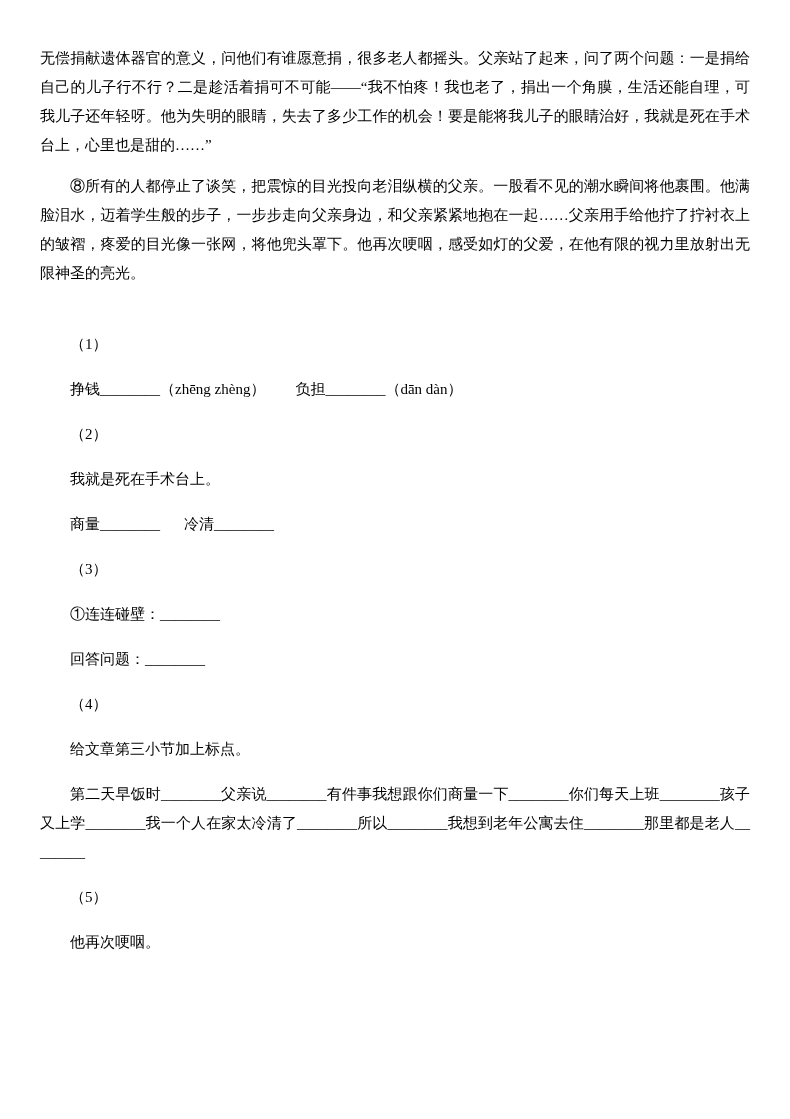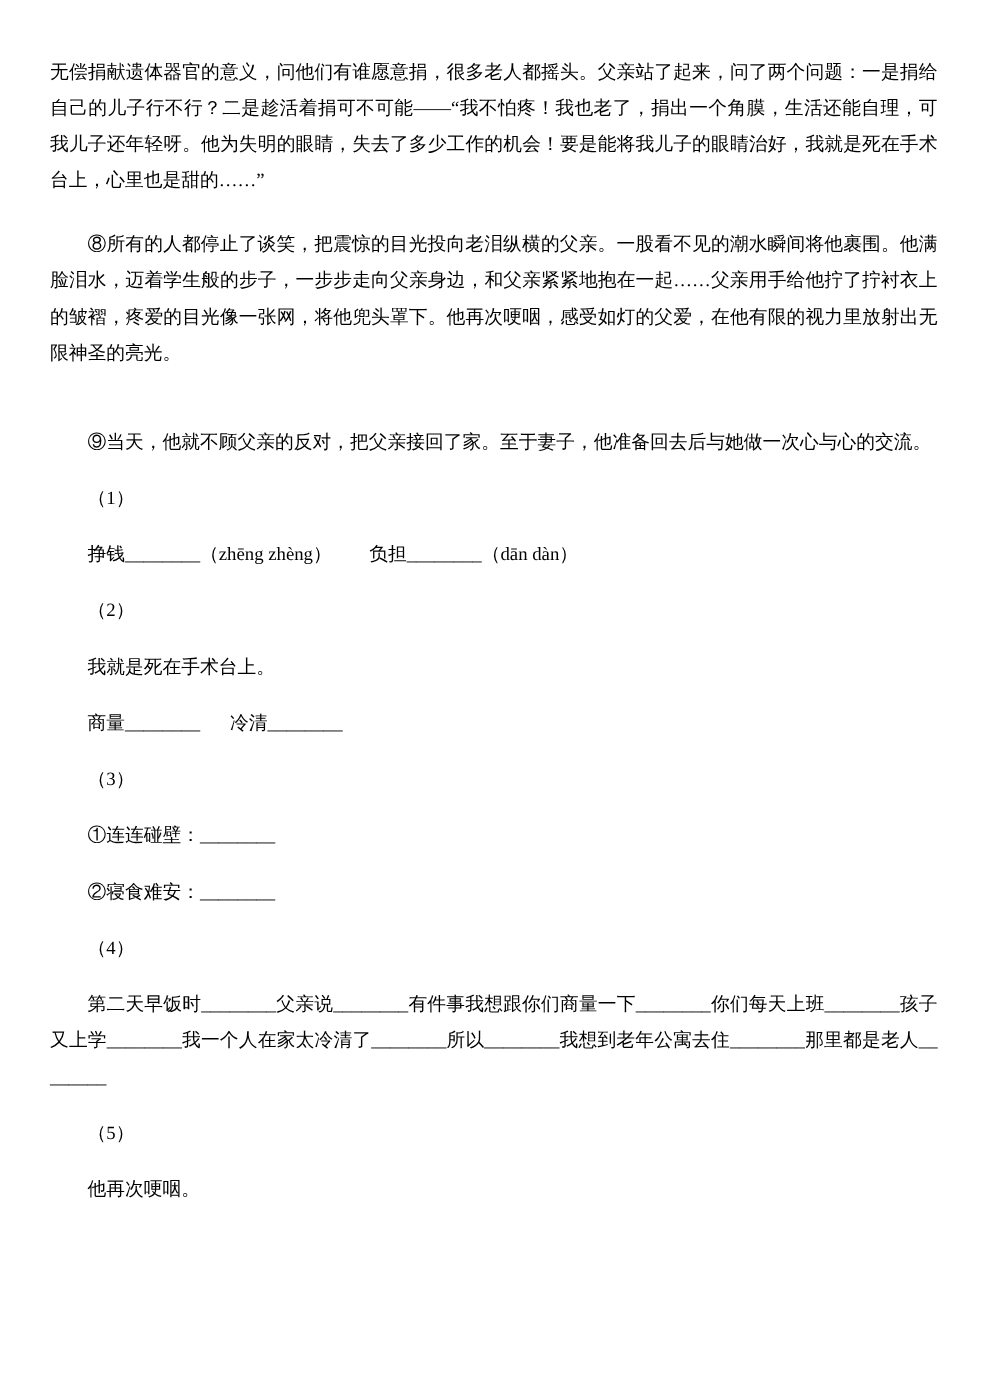--- a/index.html
+++ b/index.html
@@ -19,37 +19,36 @@
     background: #ffffff;
   }
   .para {
     font-size: 15px;
     line-height: 29px;
     margin: 0 0 16px 0;
     word-break: break-all;
   }
   .justify { text-align: justify; }
   .indent { text-indent: 2em; }
-  .after-p1 { margin-bottom: 22px; font-family: Liberation Serif, serif; }
+  .after-p1 { margin-bottom: 12px; font-family: Liberation Serif, serif; }
   .after-p2 { margin-bottom: 42px; font-family: Liberation Serif, serif; }
   .pinyin { }
   .gap { display: inline-block; width: 2em; }
   .gap-sm { display: inline-block; width: 1.6em; }
   .blank { letter-spacing: 0; }
 </style>
 </head>
 <body>
 
 <main class="page">
 
   <p class="para justify after-p1">无偿捐献遗体器官的意义，问他们有谁愿意捐，很多老人都摇头。父亲站了起来，问了两个问题：一是捐给自己的儿子行不行？二是趁活着捐可不可能——“我不怕疼！我也老了，捐出一个角膜，生活还能自理，可我儿子还年轻呀。他为失明的眼睛，失去了多少工作的机会！要是能将我儿子的眼睛治好，我就是死在手术台上，心里也是甜的……”</p>
 
   <p class="para justify indent after-p2">⑧所有的人都停止了谈笑，把震惊的目光投向老泪纵横的父亲。一股看不见的潮水瞬间将他裹围。他满脸泪水，迈着学生般的步子，一步步走向父亲身边，和父亲紧紧地抱在一起……父亲用手给他拧了拧衬衣上的皱褶，疼爱的目光像一张网，将他兜头罩下。他再次哽咽，感受如灯的父爱，在他有限的视力里放射出无限神圣的亮光。</p>
 
-  <p class="para justify indent">⑨当天，他就不顾父亲的反对，把父亲接回了家。至于妻子，他准备回去后与她做一次心与心的交流。</p>
 
   <p class="para indent">（1）</p>
 
 
   <p class="para indent">
     <span>挣钱</span><span class="blank">________</span><span class="pinyin">（zhēng zhèng）</span><span class="gap"></span><span>负担</span><span class="blank">________</span><span class="pinyin">（dān dàn）</span>
   </p>
 
   <p class="para indent">（2）</p>
 
@@ -60,25 +59,26 @@
   </p>
 
   <p class="para indent">（3）</p>
 
 
   <p class="para indent">
     <span>①连连碰壁：</span><span class="blank">________</span>
   </p>
 
   <p class="para indent">
-    <span>②寝食难安：</span><span class="blank">________</span>
+    <span>回答问题：</span><span class="blank">________</span>
   </p>
 
   <p class="para indent">（4）</p>
 
+  <p class="para indent">给文章第三小节加上标点。</p>
 
   <p class="para justify indent">第二天早饭时________父亲说________有件事我想跟你们商量一下________你们每天上班________孩子又上学________我一个人在家太冷清了________所以________我想到老年公寓去住________那里都是老人________</p>
 
   <p class="para indent">（5）</p>
 
   <p class="para indent">他再次哽咽。</p>
 
 </main>
 
 </body></html>

